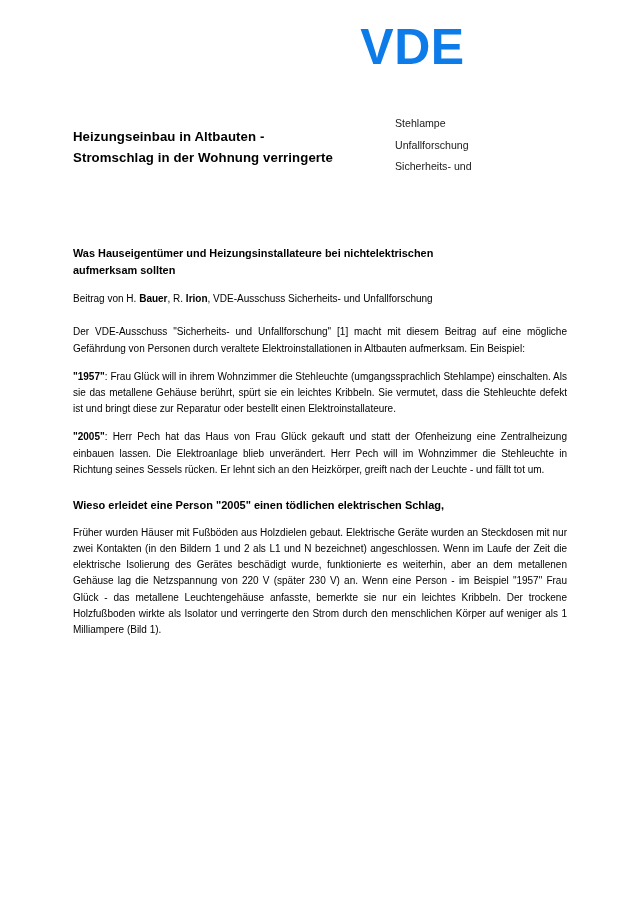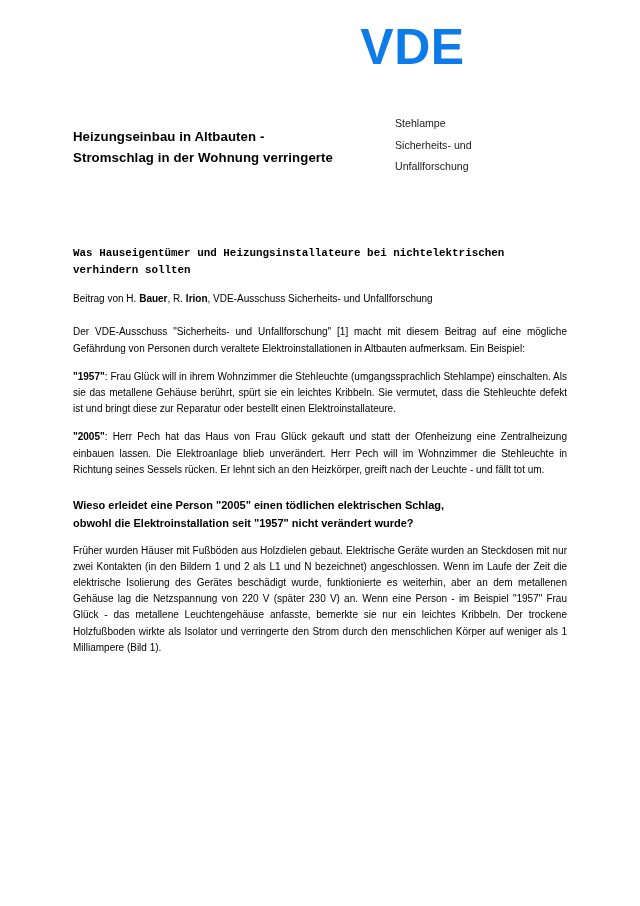--- a/index.html
+++ b/index.html
@@ -73,21 +73,20 @@
     position: absolute;
     left: 73px;
     top: 245px;
     width: 494px;
   }
   .lede {
     font-size: 10.9px;
     font-weight: bold;
     line-height: 1.58;
     margin: 0 0 12px 0;
-    font-family: Liberation Mono, monospace;
   }
   .lede .lline { display: block; }
 
   .byline {
     font-size: 10px;
     line-height: 1.5;
     margin: 0 0 18px 0;
   }
   .byline b { font-weight: bold; }
 
@@ -164,43 +163,42 @@
     <span class="vde-logo" style="color: rgb(13, 124, 232);">VDE</span>
   </div>
 
   <div class="title-row">
     <h1 class="doc-title">
       <span class="tline">Heizungseinbau in Altbauten -</span>
       <span class="tline">Stromschlag in der Wohnung verringerte</span>
     </h1>
     <div class="committee">
       <span class="cline">Stehlampe</span>
+      <span class="cline">Unfallforschung</span>
       <span class="cline">Sicherheits- und</span>
-      <span class="cline">Unfallforschung</span>
     </div>
   </div>
 
   <div class="content">
 
     <div class="lede">
       <span class="lline">Was Hauseigentümer und Heizungsinstallateure bei nichtelektrischen</span>
-      <span class="lline">verhindern sollten</span>
+      <span class="lline">aufmerksam sollten</span>
     </div>
 
     <div class="byline"><span>Beitrag von H. </span><b>Bauer</b><span>, R. </span><b>Irion</b><span>, VDE-Ausschuss Sicherheits- und Unfallforschung</span></div>
 
     <p class="body">Der VDE-Ausschuss "Sicherheits- und Unfallforschung" [1] macht mit diesem Beitrag auf eine mögliche Gefährdung von Personen durch veraltete Elektroinstallationen in Altbauten aufmerksam. Ein Beispiel:</p>
 
     <p class="body"><b>"1957"</b><span>: Frau Glück will in ihrem Wohnzimmer die Stehleuchte (umgangssprachlich Stehlampe) einschalten. Als sie das metallene Gehäuse berührt, spürt sie ein leichtes Kribbeln. Sie vermutet, dass die Stehleuchte defekt ist und bringt diese zur Reparatur oder bestellt einen Elektroinstallateure.</span></p>
 
     <p class="body"><b>"2005"</b><span>: Herr Pech hat das Haus von Frau Glück gekauft und statt der Ofenheizung eine Zentralheizung einbauen lassen. Die Elektroanlage blieb unverändert. Herr Pech will im Wohnzimmer die Stehleuchte in Richtung seines Sessels rücken. Er lehnt sich an den Heizkörper, greift nach der Leuchte - und fällt tot um.</span></p>
 
     <h2 class="section">
       <span class="hline">Wieso erleidet eine Person "2005" einen tödlichen elektrischen Schlag,</span>
-      <span class="hline">obwohl die Elektroinstallation seit "1957" nicht verändert wurde?</span>
     </h2>
 
     <p class="body">Früher wurden Häuser mit Fußböden aus Holzdielen gebaut. Elektrische Geräte wurden an Steckdosen mit nur zwei Kontakten (in den Bildern 1 und 2 als L1 und N bezeichnet) angeschlossen. Wenn im Laufe der Zeit die elektrische Isolierung des Gerätes beschädigt wurde, funktionierte es weiterhin, aber an dem metallenen Gehäuse lag die Netzspannung von 220 V (später 230 V) an. Wenn eine Person - im Beispiel "1957" Frau Glück - das metallene Leuchtengehäuse anfasste, bemerkte sie nur ein leichtes Kribbeln. Der trockene Holzfußboden wirkte als Isolator und verringerte den Strom durch den menschlichen Körper auf weniger als 1 Milliampere (Bild 1).</p>
 
   </div>
 
   <div class="side-note">Elektro-Installation-V7-lang.doc</div>
 
   <div class="footer">
     <div class="f-col f-org">

